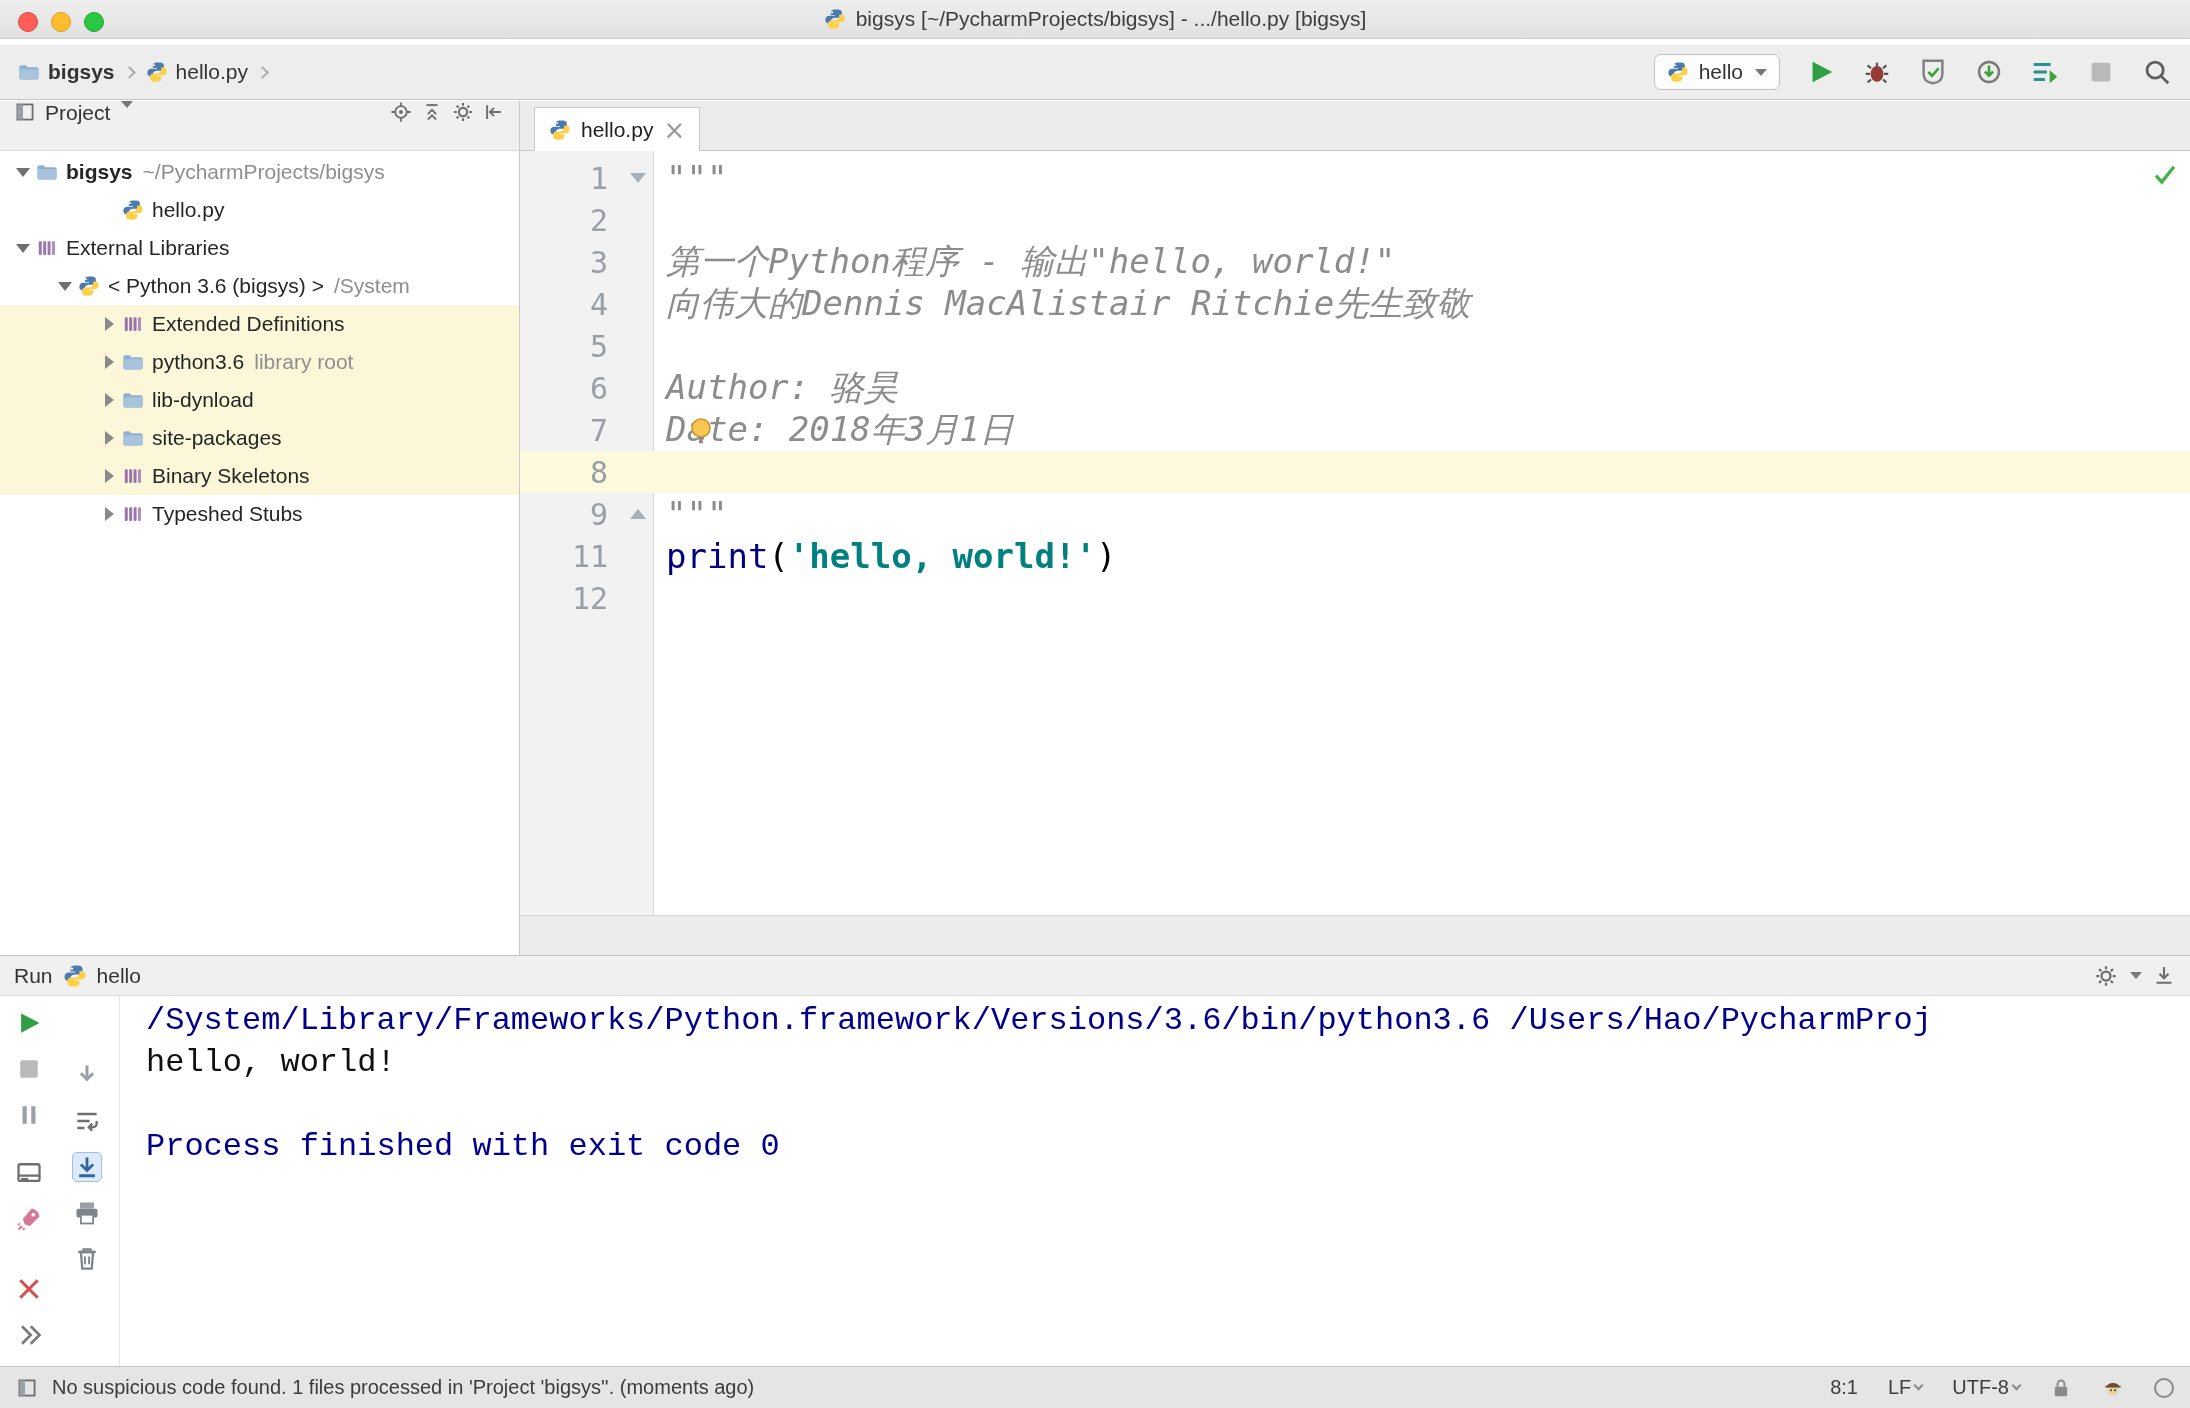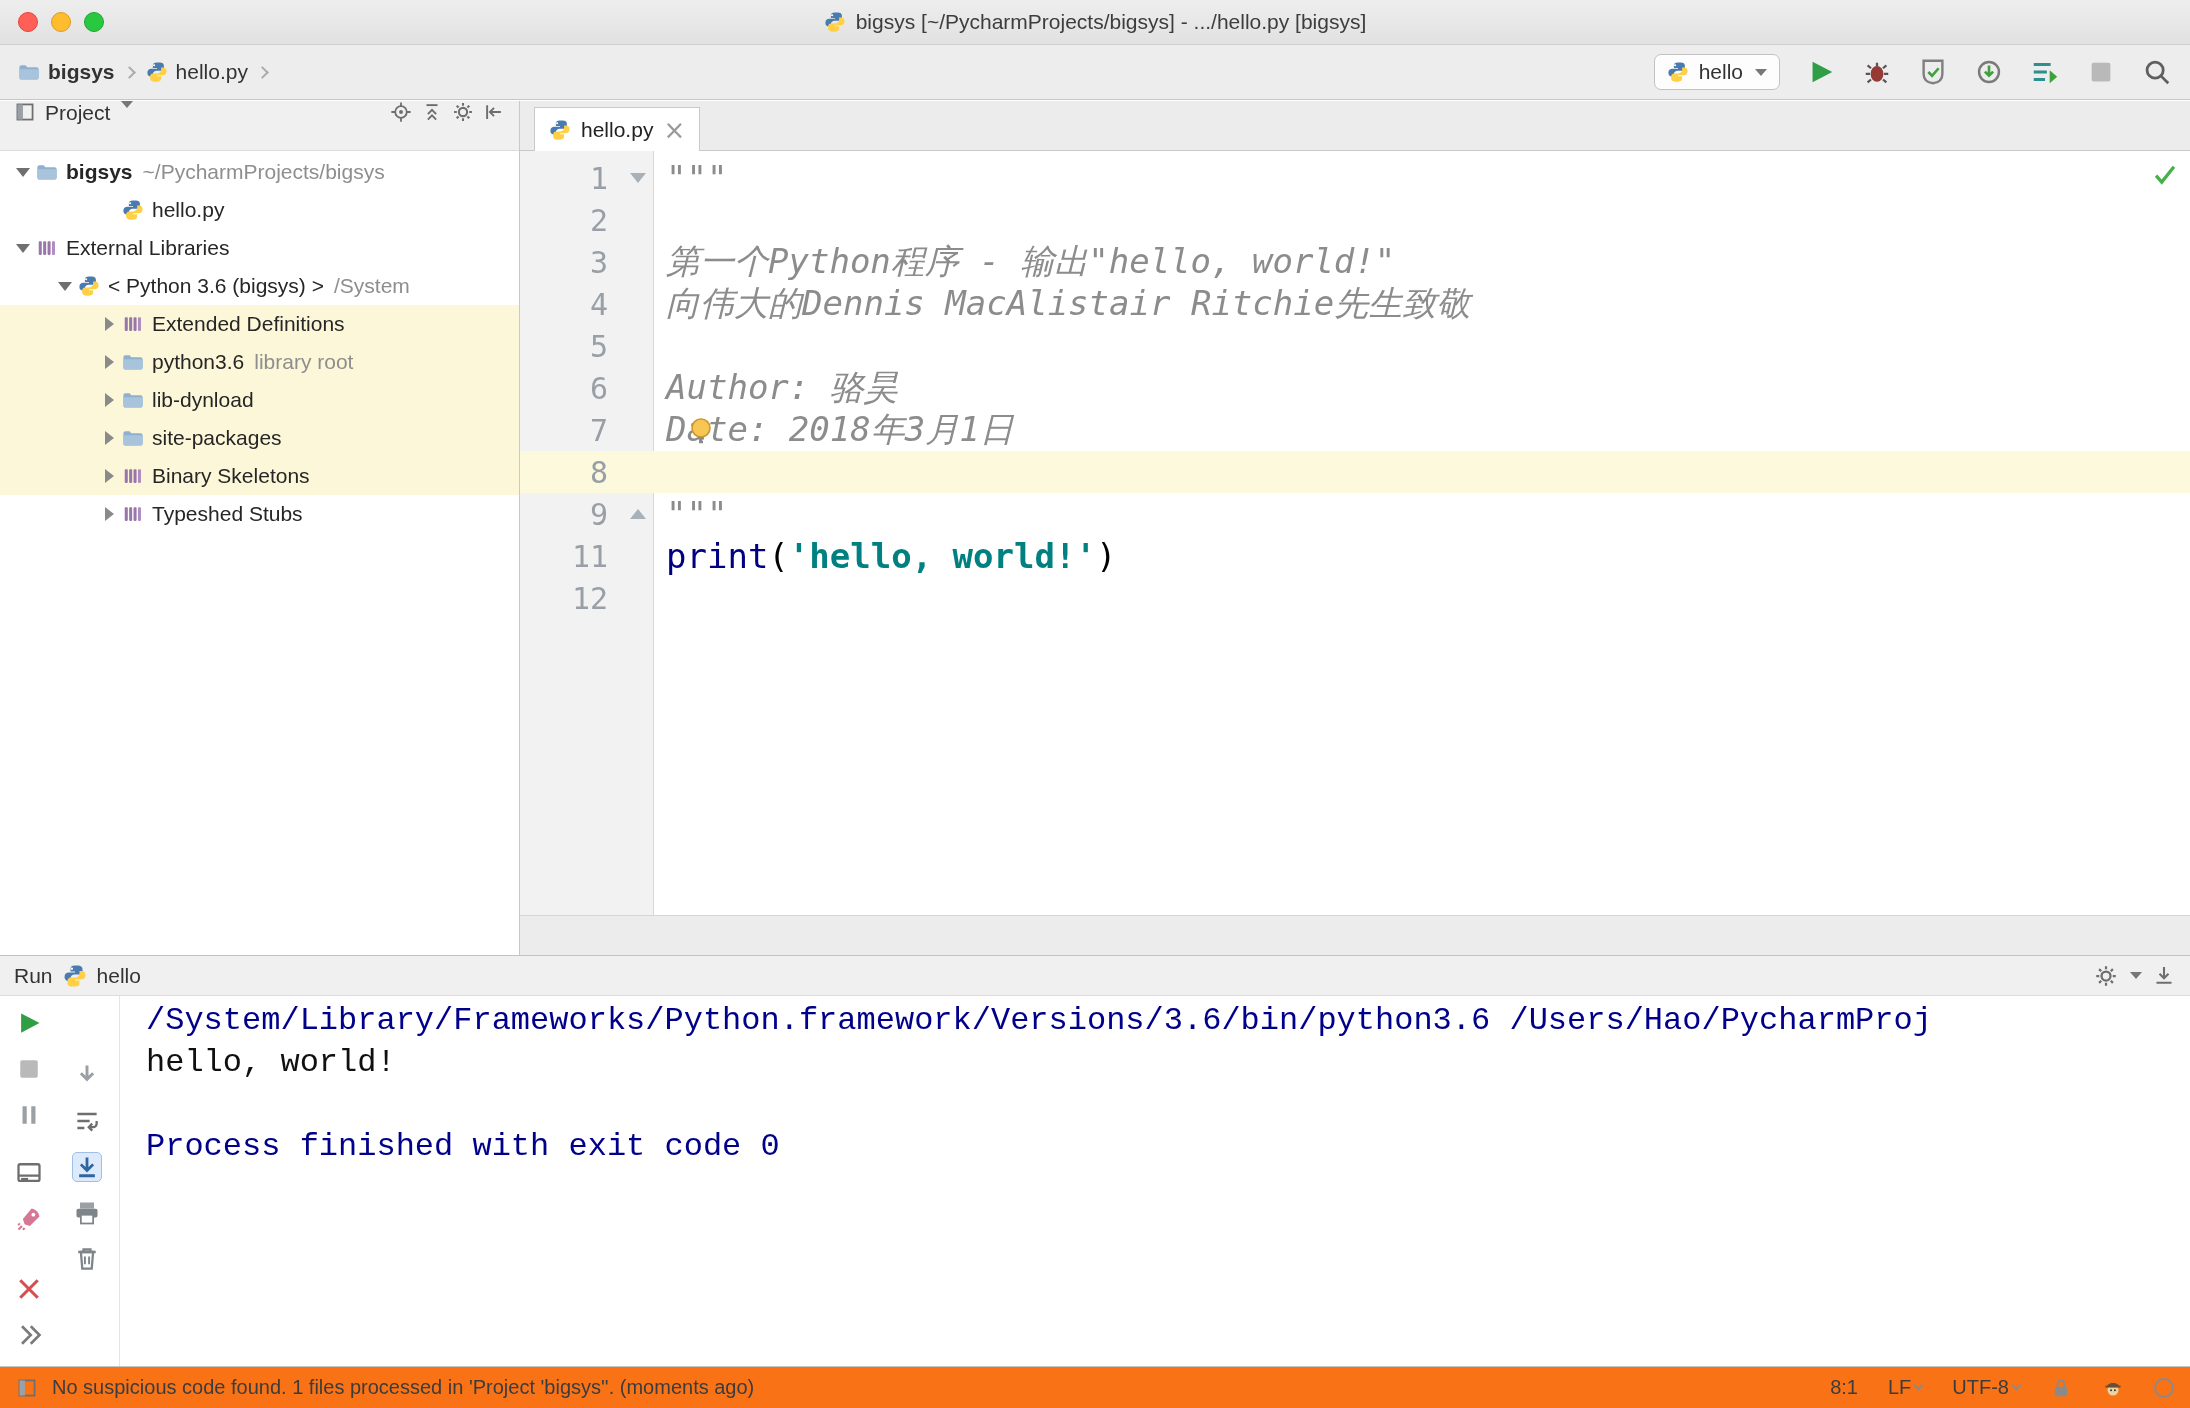--- a/index.html
+++ b/index.html
@@ -4,21 +4,21 @@
 <style>
   * { box-sizing: border-box; margin: 0; padding: 0; }
   html,body { width: 2190px; height: 1408px; }
   body {
     position: relative; overflow: hidden; background: #fff;
     font-family: "Liberation Sans", sans-serif; color: #2b2b2b;
   }
   svg.ic { display:block; }
 
   
-  .titlebar { position:absolute; top:0; left:0; right:0; height:45px;
+  .titlebar { position:absolute; top:0; left:0; right:0; height:39px;
     background: linear-gradient(#efeeef, #e2e1e2); border-bottom:1px solid #cfcfcf;
     display:flex; align-items:center; }
   .traffic { position:absolute; left:18px; top:12px; display:flex; gap:13px; }
   .tl { width:20px; height:20px; border-radius:50%; }
   .tl.r { background:#ff5f57; border:1px solid #e0443e; }
   .tl.y { background:#febc2e; border:1px solid #d89e24; }
   .tl.g { background:#28c840; border:1px solid #24a334; }
   .title-wrap { margin:0 auto; display:flex; align-items:center; gap:10px;
     font-size:21px; font-weight:500; color:#3d3d3d; }
 
@@ -109,21 +109,21 @@
   .rti.sel { background:#dceafb; border:1px solid #9ebfe6; border-radius:5px; }
   .mt12 { margin-top:12px; } .mt24 { margin-top:24px; }
   .console { flex:1; min-width:0; padding:4px 0 0 26px; overflow:hidden;
     font-family:"DejaVu Sans Mono", monospace; font-size:32px; }
   .cline { height:42px; line-height:42px; white-space:pre; overflow:hidden;font-family:Liberation Mono, monospace; }
   .cline.sys { color:#00008b; }
   .cline.out { color:#101010; }
 
   
   .statusbar { position:absolute; left:0; right:0; bottom:0; height:42px;
-    background:#f97316; border-top:1px solid #c4c4c4;
+    background:#e5e5e5; border-top:1px solid #c4c4c4;
     display:flex; align-items:center; gap:14px; padding:0 16px; font-size:20px; color:#3c3c3c; }
   .sb-msg { flex:1; white-space:nowrap; overflow:hidden; }
   .sb-right { display:flex; align-items:center; gap:30px; }
   .sb-item { display:flex; align-items:center; gap:4px; }
   .chev-sm { width:7px; height:7px; border-right:2px solid #8a8a8a; border-bottom:2px solid #8a8a8a;
     transform:rotate(45deg); margin-top:-4px; }
   .sicon { display:flex; }
   .ring { width:20px; height:20px; border:2px solid #8a8a8a; border-radius:50%; }
 </style>
 </head>

